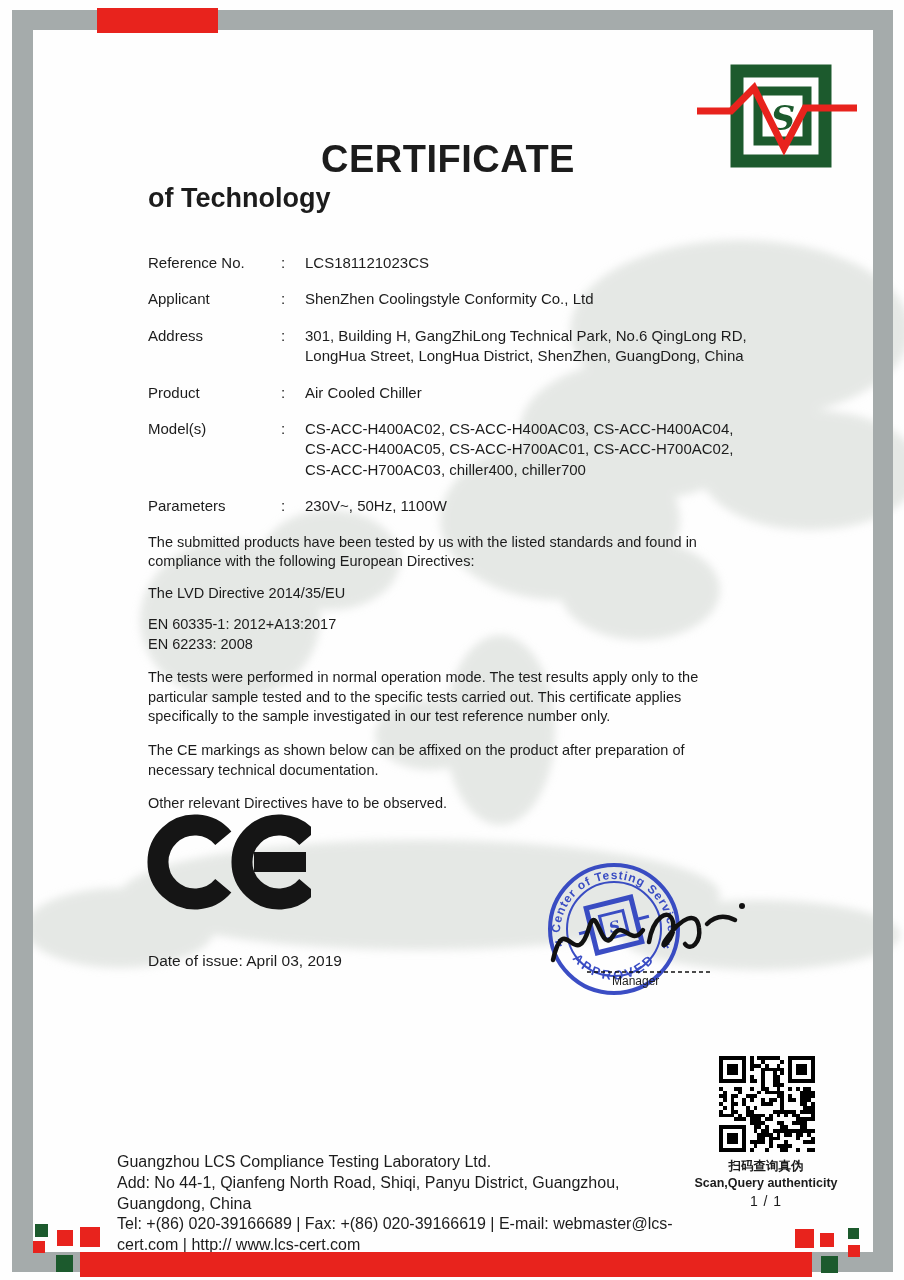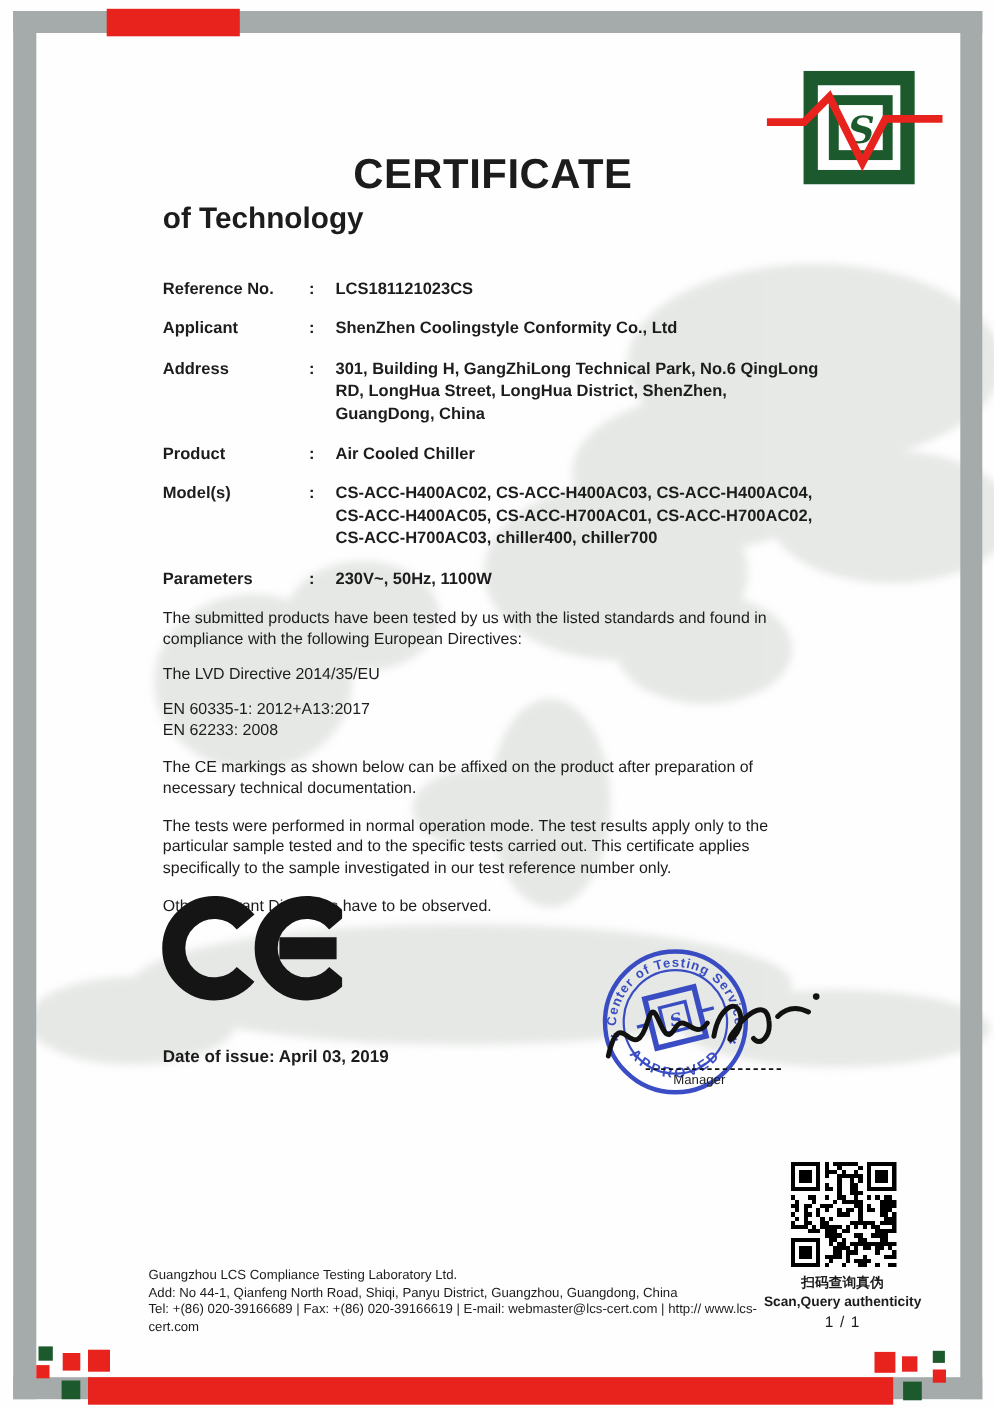--- a/index.html
+++ b/index.html
@@ -19,42 +19,42 @@
   #bottom-red-bar{left:80px;top:1252px;width:732px;height:25px;background:var(--red,#e8231d);}
   
   .sq{position:absolute;z-index:5;}
   
   #map-watermark{position:absolute;left:0;top:0;z-index:1;}
   
   #content{position:absolute;left:148px;top:140px;width:600px;z-index:2;}
   #cert-title{font-size:38px;font-weight:bold;letter-spacing:.5px;line-height:1;margin:0;text-align:center;}
   #cert-subtitle{font-size:27px;font-weight:bold;line-height:1;margin:7px 0 0 0;}
   #fields{margin-top:41px;}
-  .field-row{display:flex;font-weight:bold;font-size:15px;line-height:1.36;margin-bottom:16px;}
+  .field-row{display:flex;font-weight:normal;font-size:15px;line-height:1.36;margin-bottom:16px;}
   .f-label{width:133px;flex:none;}
   .f-colon{width:24px;flex:none;}
   .f-value{width:475px;}
   #paragraphs{margin-top:5px;}
   #paragraphs p{font-size:14.5px;line-height:1.35;margin:0 0 12px 0;width:594px;}
   p.bold{font-weight:normal;}
   p.std{margin-bottom:0 !important;}
   p.std-last{margin-bottom:14px !important;}
   p.sp{margin-bottom:14px !important;}
   
   #ce-mark{position:absolute;left:143px;top:806px;z-index:2;}
-  #date-issue{position:absolute;left:148px;top:952px;font-size:15.5px;font-weight:bold;z-index:2;}
+  #date-issue{position:absolute;left:148px;top:952px;font-size:15.5px;font-weight:normal;z-index:2;}
   #stamp{position:absolute;left:538px;top:853px;z-index:2;opacity:.92;}
   #signature{position:absolute;left:545px;top:876px;z-index:3;}
   #manager-label{position:absolute;left:612px;top:974px;font-size:12px;z-index:3;}
   #qr{position:absolute;left:719px;top:1056px;z-index:2;}
   #qr-captions{position:absolute;left:660px;top:1158px;width:212px;text-align:center;z-index:2;}
   #qr-caption-cn{font-size:12.5px;font-weight:bold;}
   #qr-caption-en{font-size:12.5px;font-weight:bold;margin-top:1px;}
   #page-indicator{font-size:14px;font-weight:normal;letter-spacing:1px;margin-top:3px;}
-  #footer-left{position:absolute;left:135px;top:1152px;width:560px;font-size:12px;line-height:1.3;z-index:2;}
+  #footer-left{position:absolute;left:117px;top:1152px;width:560px;font-size:16px;line-height:1.3;z-index:2;}
   #lcs-logo{position:absolute;left:697px;top:58px;z-index:2;}
 </style>
 </head>
 <body>
 
 <div id="page">
 
   <svg id="map-watermark" width="904" height="1280" viewBox="0 0 904 1280">
     <g style="fill:var(--map_gray,#d2d7d2)" opacity="0.55" filter="url(#soft)">
       <defs>
@@ -138,22 +138,22 @@
         <span class="f-colon">:</span>
         <span class="f-value">230V~, 50Hz, 1100W</span>
       </div>
     </div>
 
     <div id="paragraphs">
       <p>The submitted products have been tested by us with the listed standards and found in compliance with the following European Directives:</p>
       <p class="bold">The LVD Directive 2014/35/EU</p>
       <p class="bold std">EN 60335-1: 2012+A13:2017</p>
       <p class="bold std-last">EN 62233: 2008</p>
+      <p class="sp">The tests were performed in normal operation mode. The test results apply only to the particular sample tested and to the specific tests carried out. This certificate applies specifically to the sample investigated in our test reference number only.</p>
       <p class="sp">The CE markings as shown below can be affixed on the product after preparation of necessary technical documentation.</p>
-      <p class="sp">The tests were performed in normal operation mode. The test results apply only to the particular sample tested and to the specific tests carried out. This certificate applies specifically to the sample investigated in our test reference number only.</p>
       <p>Other relevant Directives have to be observed.</p>
     </div>
   </div>
 
   <svg id="ce-mark" width="168" height="112" viewBox="0 0 168 112" aria-label="CE">
     <path d="M 80.3,32.2 A 37,37 0 1 0 80.3,79.8" fill="none" stroke="#151515" stroke-width="21"></path>
     <path d="M 164.3,32.2 A 37,37 0 1 0 164.3,79.8" fill="none" stroke="#151515" stroke-width="21"></path>
     <line x1="111" y1="56" x2="163" y2="56" stroke="#151515" stroke-width="20"></line>
   </svg>
 

